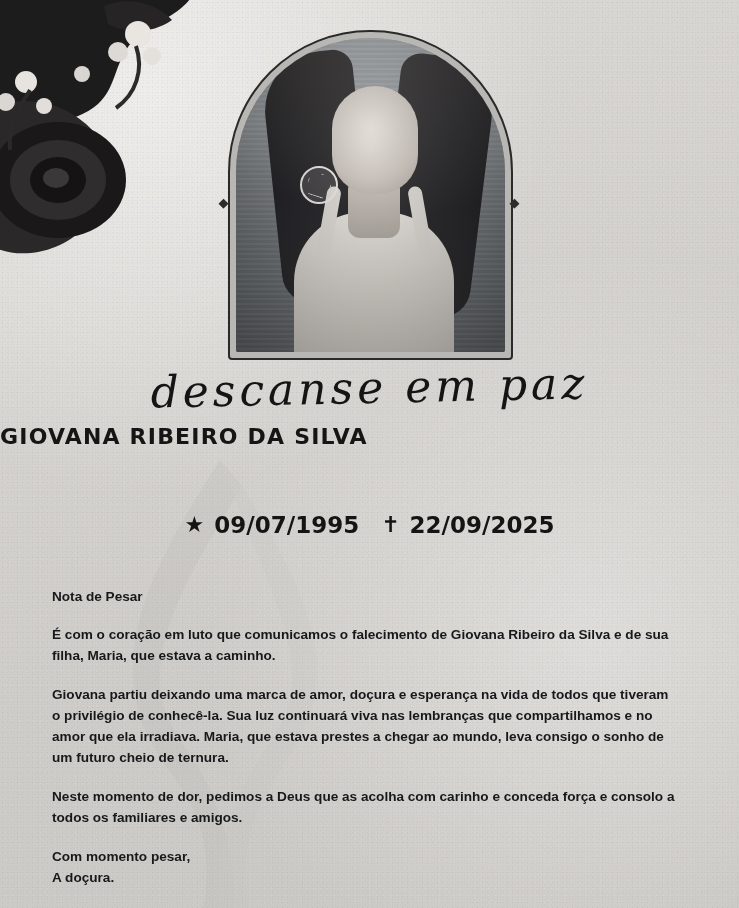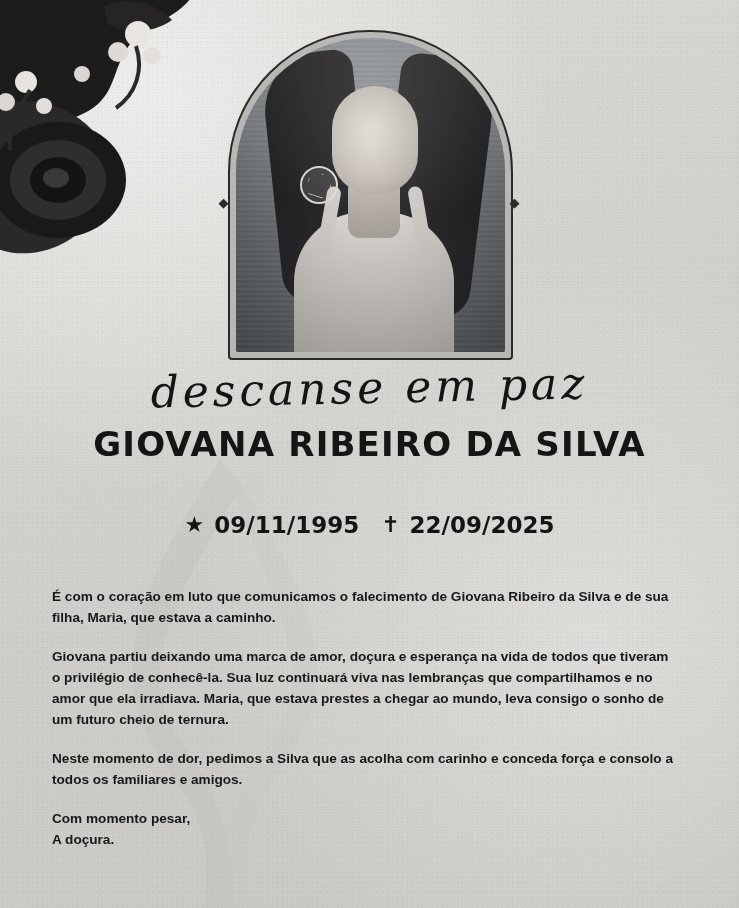--- a/index.html
+++ b/index.html
@@ -193,24 +193,23 @@
     letter-spacing: 4px;
     color: #141414;
     transform: rotate(-1.2deg);
   }
 
   .name {
     position: absolute;
     left: 0;
     top: 424px;
     width: 739px;
-    text-align: center;
     font-family: "DejaVu Sans", sans-serif;
     font-weight: bold;
-    font-size: 34px;
+    font-size: 22px;
     letter-spacing: 1.2px;
     color: #151515;
   }
 
   
   .dates {
     position: absolute;
     left: 0;
     top: 512px;
     width: 739px;
@@ -298,31 +297,32 @@
   </div>
   <div class="arch-dot left">◆</div>
   <div class="arch-dot right">◆</div>
 
   <div class="script">descanse em paz</div>
   <div class="name">GIOVANA RIBEIRO DA SILVA</div>
 
   <div class="dates">
     <span class="item">
       <span class="glyph">★</span>
-      <span>09/11/1995</span>
+      <span>09/07/1995</span>
     </span>
     <span class="item">
       <span class="glyph">✝</span>
       <span>22/09/2025</span>
     </span>
   </div>
 
   <div class="note">
+    <div class="title">Nota de Pesar</div>
     <p>É com o coração em luto que comunicamos o falecimento de Giovana Ribeiro da Silva  e de sua filha, Maria, que estava a caminho.</p>
     <p>Giovana partiu deixando uma marca de amor, doçura e esperança na vida de todos que tiveram o privilégio de conhecê-la. Sua luz continuará viva nas lembranças que compartilhamos e no amor que ela irradiava. Maria, que estava prestes a chegar ao mundo, leva consigo o sonho de um futuro cheio de ternura.</p>
-    <p>Neste momento de dor, pedimos a Silva que as acolha com carinho e conceda força e consolo a todos os familiares e amigos.</p>
+    <p>Neste momento de dor, pedimos a Deus que as acolha com carinho e conceda força e consolo a todos os familiares e amigos.</p>
     <p class="last">
       <span class="sign-line">Com momento pesar,</span>
       <span class="sign-line">A doçura.</span>
     </p>
   </div>
 
 </div>
 
 </body></html>

